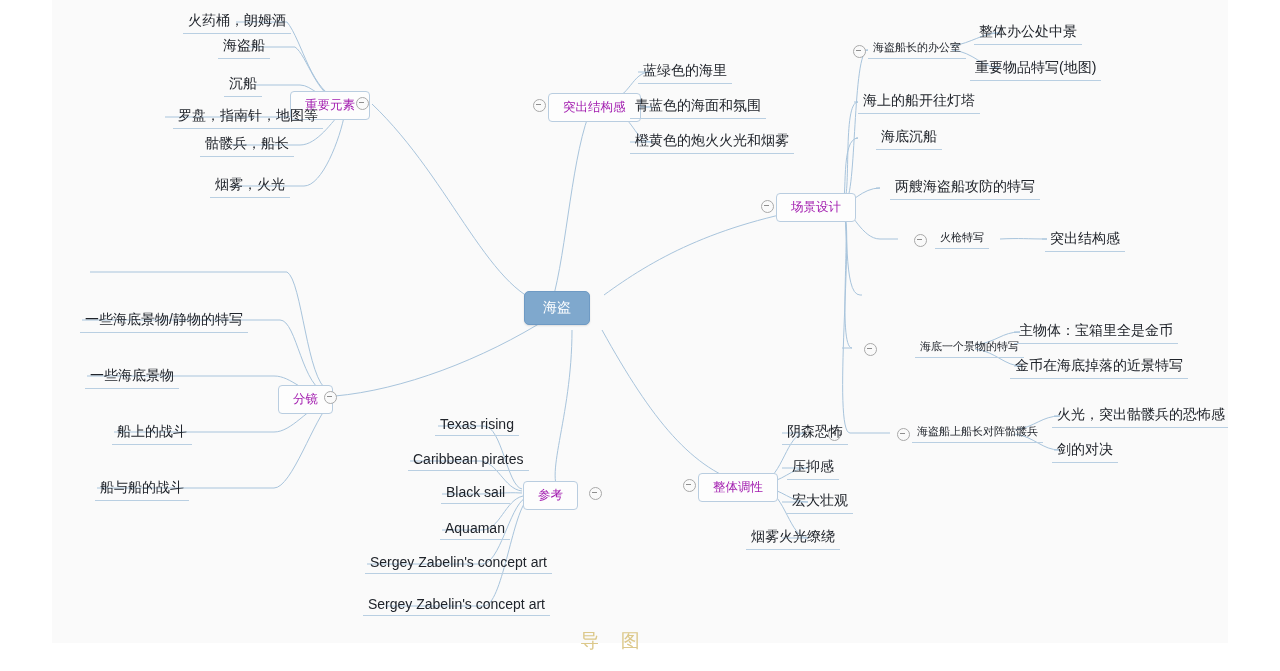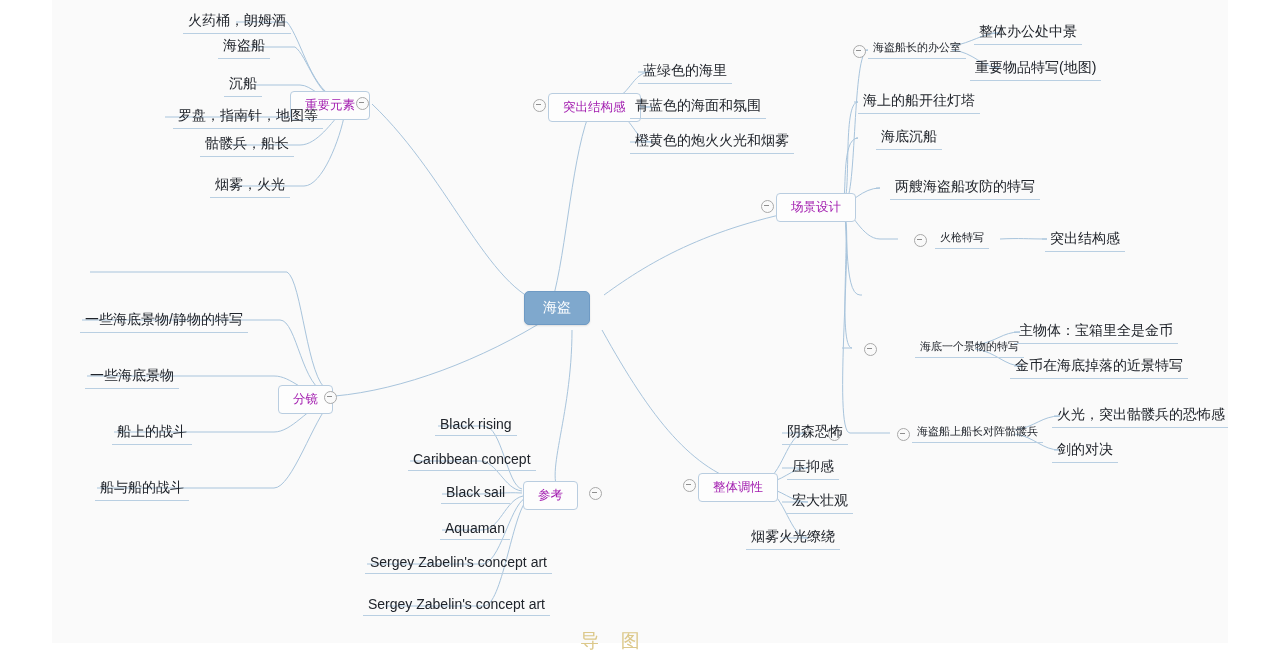--- a/index.html
+++ b/index.html
@@ -161,22 +161,22 @@
   <div class="toggle" style="left:272px;top:391px;"></div>
 
   <div class="node leaf" style="left:28px;top:310px;">一些海底景物/静物的特写</div>
   <div class="node leaf" style="left:33px;top:366px;">一些海底景物</div>
   <div class="node leaf" style="left:60px;top:422px;">船上的战斗</div>
   <div class="node leaf" style="left:43px;top:478px;">船与船的战斗</div>
 
   <div class="node lvl1" style="left:471px;top:481px;">参考</div>
   <div class="toggle" style="left:537px;top:487px;"></div>
 
-  <div class="node leaf" style="left:383px;top:415px;">Black rising</div>
-  <div class="node leaf" style="left:356px;top:450px;">Caribbean concept</div>
+  <div class="node leaf" style="left:383px;top:415px;">Texas rising</div>
+  <div class="node leaf" style="left:356px;top:450px;">Caribbean pirates</div>
   <div class="node leaf" style="left:389px;top:483px;">Black sail</div>
   <div class="node leaf" style="left:388px;top:519px;">Aquaman</div>
   <div class="node leaf" style="left:313px;top:553px;">Sergey Zabelin's concept art</div>
   <div class="node leaf" style="left:311px;top:595px;">Sergey Zabelin's concept art</div>
 
   <div class="node lvl1" style="left:646px;top:473px;">整体调性</div>
   <div class="toggle" style="left:631px;top:479px;"></div>
 
   <div class="node leaf" style="left:730px;top:422px;">阴森恐怖</div>
   <div class="node leaf" style="left:735px;top:457px;">压抑感</div>

